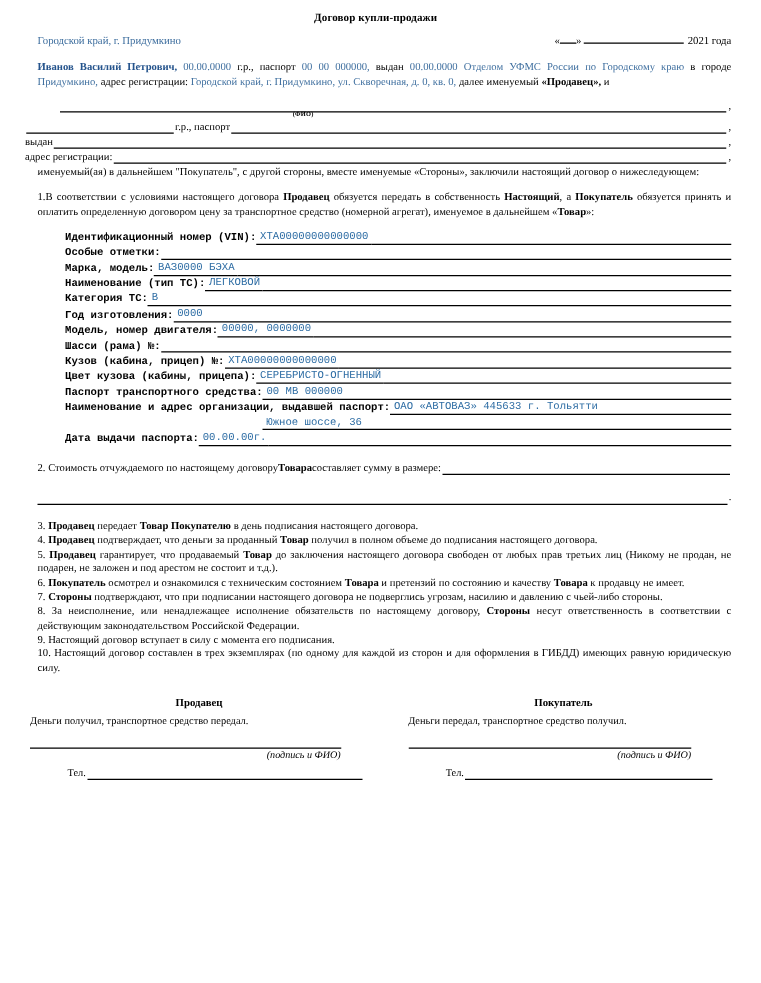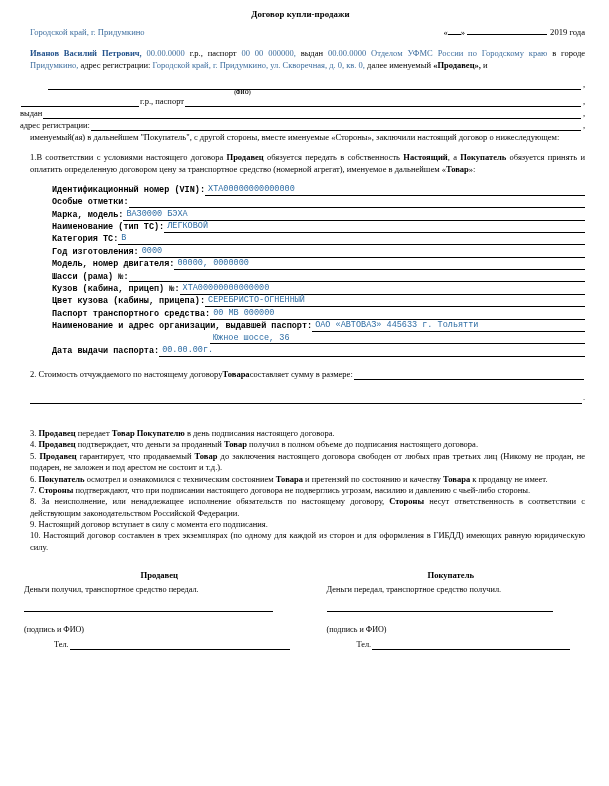--- a/index.html
+++ b/index.html
@@ -126,21 +126,21 @@
     height: 9px;
   }
   .spec-row.indent2 { padding-left: 158px; }
 
   
   .clause-2 { margin-top: 12px; }
   .clause-2-row { display: flex; align-items: flex-end; font-size: 8.5px; }
   .long-rule-wrap { display: flex; align-items: flex-end; padding-right: 6px; }
 
   
-  .clauses { margin-top: 24px; padding: 0 6px 0 20px; }
+  .clauses { margin-top: 11px; padding: 0 6px 0 20px; }
   .clauses p {
     margin: 0;
     text-align: justify;
     font-size: 8.5px;
     line-height: 1.34;
   }
 
   
   .sign-area {
     margin-top: 17px;
@@ -159,24 +159,25 @@
     font-size: 8.3px;
     margin-top: 4px;
     padding-right: 10px;
   }
   .sign-rule {
     border-bottom: 1px solid #000;
     height: 9px;
     margin: 6px 32px 0 0;
   }
   .sign-cap {
-    text-align: left;
+    text-align: right;
     font-size: 8.1px;
     padding-right: 32px;
-    margin-top: 13px;
+    margin-top: 0;
+    font-style: italic;
   }
   .tel-row {
     display: flex;
     align-items: center;
     font-size: 8.3px;
     margin-top: 5px;
     padding: 0 14px 16px 30px;
   }
 </style>
 </head>
@@ -186,21 +187,21 @@
 
   <div class="doc-title">Договор купли-продажи</div>
 
   <div class="header-row">
     <div class="place">Городской край, г. Придумкино</div>
     <div class="date-wrap">
       <span class="date-q">«</span>
       <span class="rule-inline w-day"></span>
       <span class="date-q">»</span>
       <span class="rule-inline w-month"></span>
-      <span>2019 года</span>
+      <span>2021 года</span>
     </div>
   </div>
 
   <p class="para seller">
     <b>Иванов Василий Петрович,</b>
     <span>00.00.0000</span>
     <span class="blk">г.р.,</span>
     <span class="blk">паспорт</span>
     <span>00 00 000000,</span>
     <span class="blk">выдан</span>

